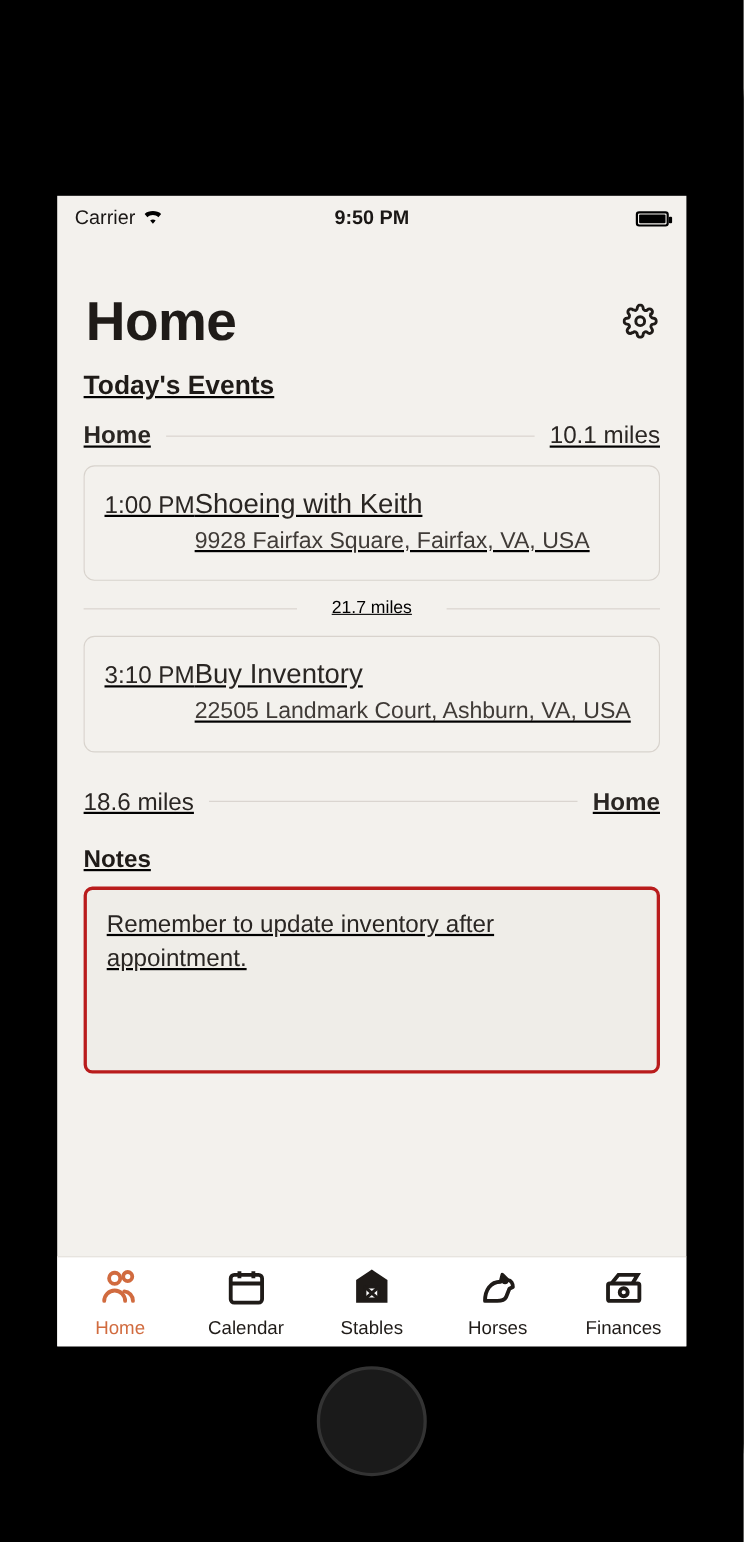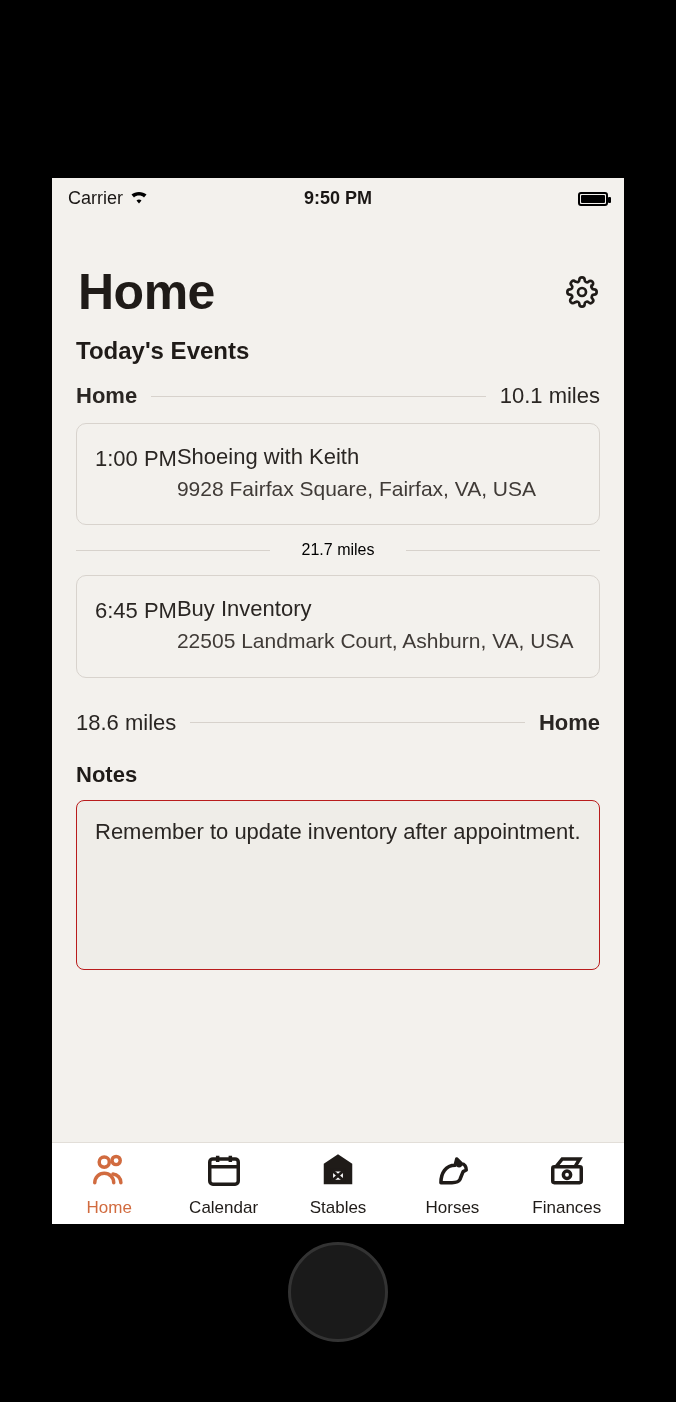--- a/index.html
+++ b/index.html
@@ -74,20 +74,21 @@
       font-weight: 800;
       color: #1f1b18;
       letter-spacing: -0.5px;
     }
     .gear { width: 32px; height: 32px; color: #1f1b18; }
     
     .content {
       flex: 1;
       padding: 0 24px;
       overflow: auto;
+      text-decoration: underline;
     }
     .section-title {
       font-size: 24px;
       font-weight: 600;
       color: #1f1b18;
       margin-top: 4px;
       margin-bottom: 18px;
     }
     .dist-row {
       display: flex;
@@ -108,38 +109,38 @@
       background: #f3f1ed;
     }
     .card-time {
       font-size: 22px;
       color: #2a2623;
       white-space: nowrap;
       padding-top: 2px;
     }
     .card-body { flex:1; }
     .card-title {
-      font-size: 22px;
+      font-size: 25px;
       color: #2a2623;
       margin-bottom: 4px;
     }
     .card-sub {
       font-size: 21px;
       color: #403b37;
       line-height: 1.45;
     }
     .notes-title {
       font-size: 22px;
       font-weight: 600;
       color: #1f1b18;
       margin-top: 26px;
       margin-bottom: 12px;
     }
     .notes-box {
-      border: 1px solid #b91c1c;
+      border: 3px solid #b91c1c;
       border-radius: 8px;
       background: #efede8;
       padding: 16px 18px;
       height: 170px;
       font-size: 22px;
       color: #2a2623;
       line-height: 1.4;
     }
     
     .tab-bar {
@@ -215,21 +216,21 @@
           </div>
         </div>
 
         <div class="dist-center">
           <div class="dist-line"></div>
           <span>21.7 miles</span>
           <div class="dist-line"></div>
         </div>
 
         <div class="card">
-          <div class="card-time">6:45 PM</div>
+          <div class="card-time">3:10 PM</div>
           <div class="card-body">
             <div class="card-title">Buy Inventory</div>
             <div class="card-sub">22505 Landmark Court, Ashburn, VA, USA</div>
           </div>
         </div>
 
         <div class="dist-row" style="margin-top:32px;text-align:center;">
           <span>18.6 miles</span>
           <div class="dist-line"></div>
           <span class="bold">Home</span>

